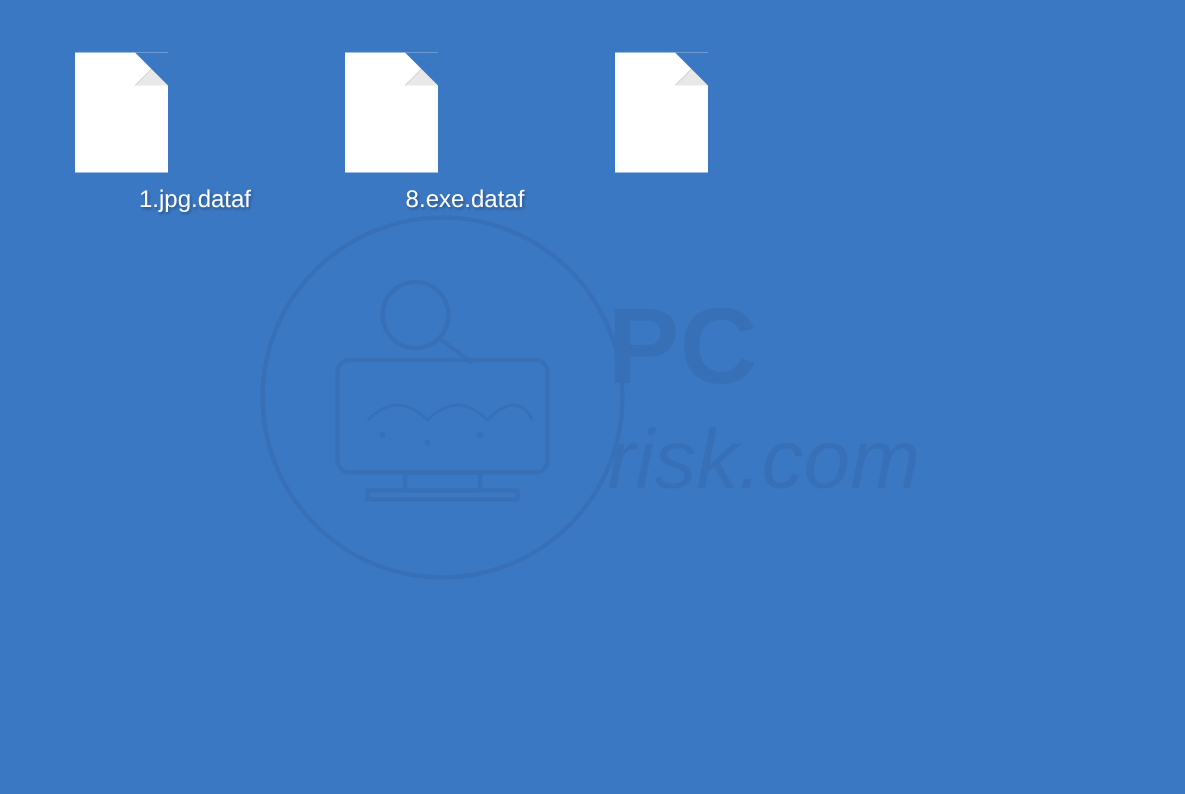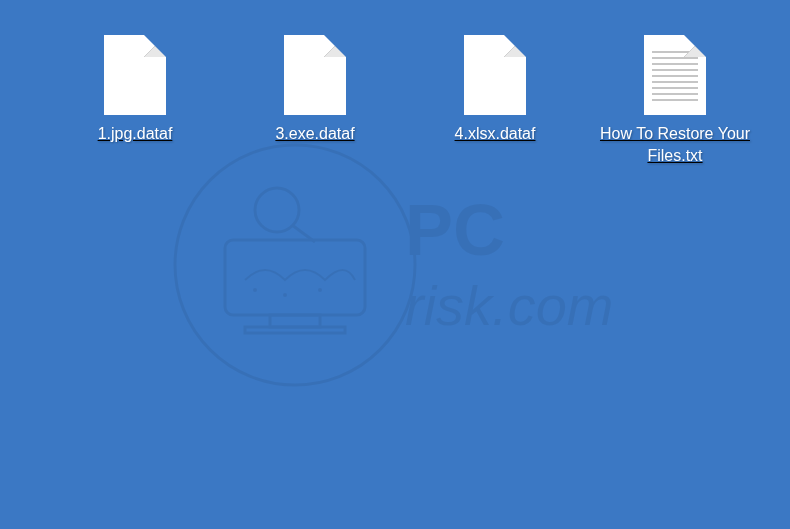--- a/index.html
+++ b/index.html
@@ -29,24 +29,22 @@
       z-index: 1;
       padding: 30px 50px;
       display: grid;
       grid-template-columns: repeat(4, 170px);
       grid-auto-rows: 200px;
       gap: 10px 10px;
     }
     .file-item {
       display: flex;
       flex-direction: column;
-      align-items: center;
       cursor: pointer;
       padding-top: 5px;
-      text-decoration: underline;
     }
     .file-icon {
       width: 62px;
       height: 80px;
       position: relative;
       margin-bottom: 8px;
     }
     .file-icon-blank {
       background: white;
     }
@@ -134,38 +132,23 @@
 <div class="desktop">
 
   <div class="file-item">
     <div class="file-icon file-icon-blank"></div>
     <div class="file-label">1.jpg.dataf</div>
   </div>
 
 
   <div class="file-item">
     <div class="file-icon file-icon-blank"></div>
-    <div class="file-label">3.exe.dataf</div>
+    <div class="file-label">8.exe.dataf</div>
   </div>
 
   <div class="file-item">
     <div class="file-icon file-icon-blank"></div>
-    <div class="file-label">4.xlsx.dataf</div>
   </div>
 
 
 
-  <div class="file-item">
-    <div class="file-icon file-icon-text">
-      <div class="text-line"></div>
-      <div class="text-line"></div>
-      <div class="text-line"></div>
-      <div class="text-line"></div>
-      <div class="text-line"></div>
-      <div class="text-line"></div>
-      <div class="text-line"></div>
-      <div class="text-line"></div>
-      <div class="text-line"></div>
-    </div>
-    <div class="file-label">How To Restore Your Files.txt</div>
-  </div>
 
 </div>
 
 </body></html>

